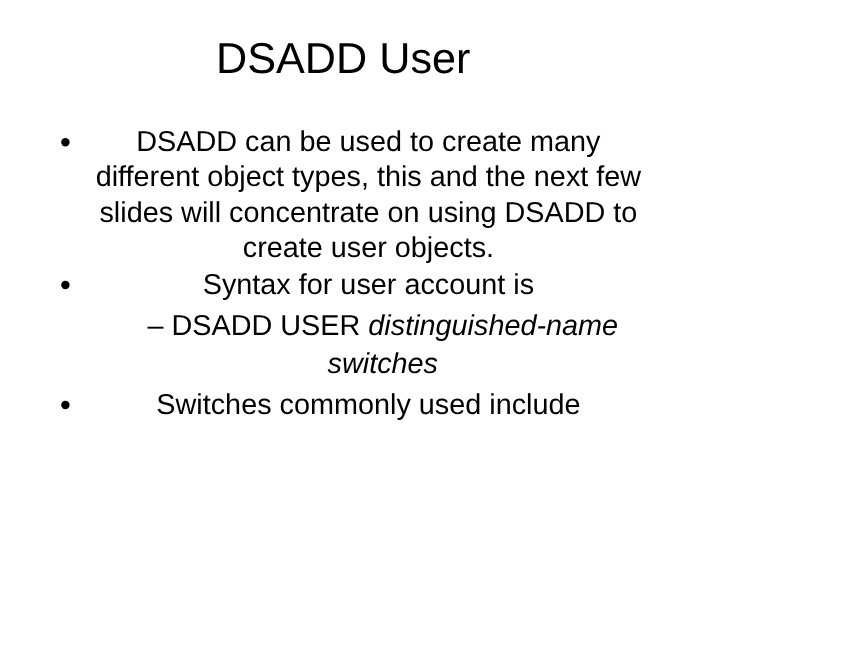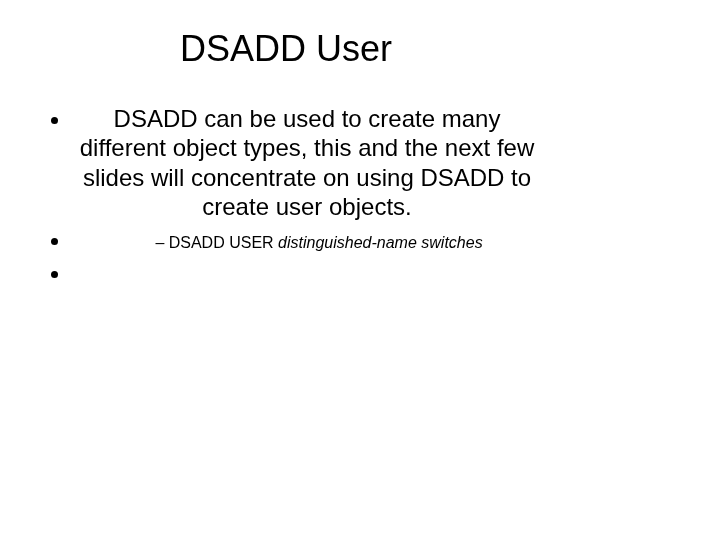--- a/index.html
+++ b/index.html
@@ -31,43 +31,45 @@
     line-height: 1.22;
     text-align: center;
   }
   ul.level1 > li {
     margin-bottom: 2px;
   }
   ul.level2 {
     list-style: none;
     margin: 4px 0 4px 0;
     padding-left: 24px;
-    font-size: 16px;
+    font-size: 24px;
     line-height: 1.3;
   }
   ul.level2 > li::before {
     content: "– ";
   }
   .italic {
     font-style: italic;
   }
 </style>
 </head>
 <body>
 
 <div class="slide">
   <h1 class="title">DSADD User</h1>
 
   <ul class="level1">
     <li>
       <span>DSADD can be used to create many different object types, this and the next few slides will concentrate on using DSADD to create user objects.</span>
     </li>
     <li>
+      <span>Syntax for user account is</span>
       <ul class="level2">
         <li>
           <span>DSADD USER </span><span class="italic">distinguished-name switches</span>
         </li>
       </ul>
     </li>
     <li>
+      <span>Switches commonly used include</span>
     </li>
   </ul>
 </div>
 
 </body></html>

